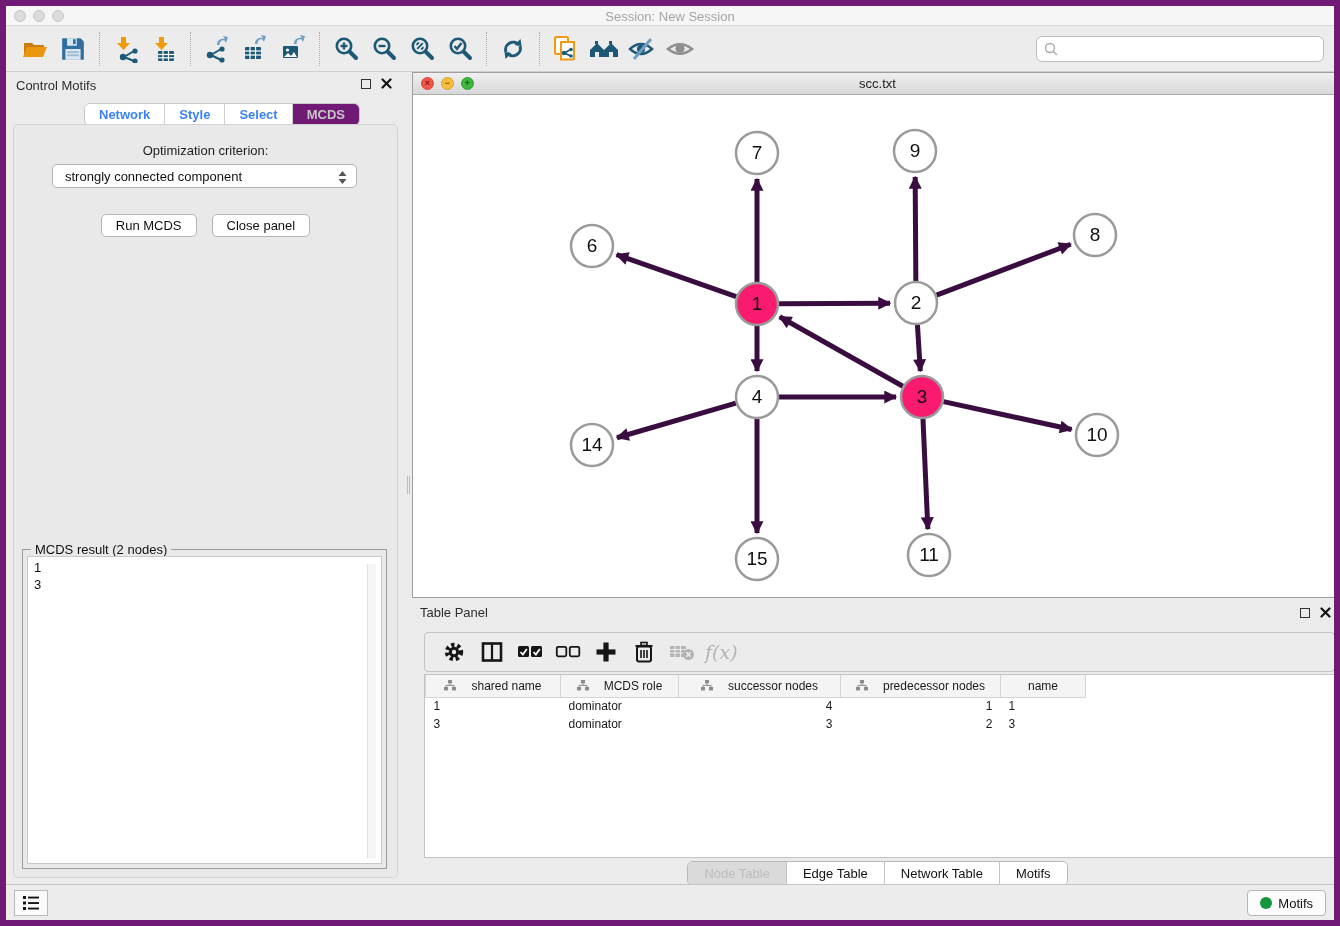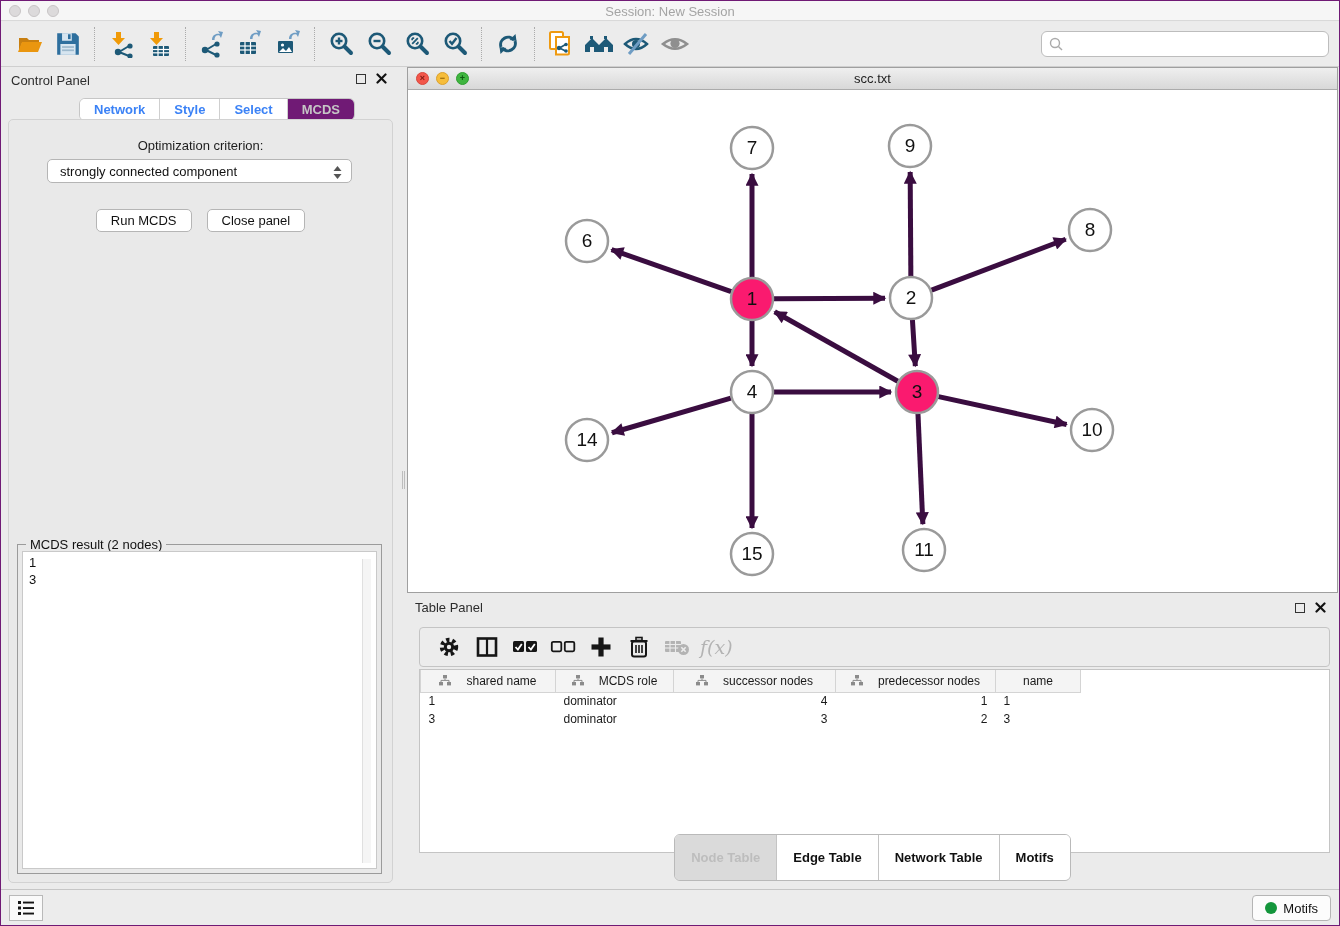--- a/index.html
+++ b/index.html
@@ -1,19 +1,19 @@
 <!DOCTYPE html>
 <html><head>
 <meta charset="utf-8">
 <style>
   * { margin:0; padding:0; box-sizing:border-box; }
   html,body { width:1340px; height:926px; font-family:"Liberation Sans", sans-serif; }
   #app {
     position:relative; width:1340px; height:926px;
-    background:#ebebeb; border:1px solid #701a75; overflow:hidden;
+    background:#ebebeb; border:6px solid #701a75; overflow:hidden;
   }
   
   #titlebar { position:absolute; left:0; top:0; right:0; height:20px; background:#f6f6f6; border-bottom:1px solid #d9d9d9; }
   .tl-dots { position:absolute; left:8px; top:4px; display:flex; gap:7px; }
   .tl-dot { width:12px; height:12px; border-radius:50%; background:#dcdadb; border:1px solid #c8c5c6; }
   #win-title { position:absolute; left:0; right:0; top:3px; text-align:center; font-size:13px; color:#a4a4a4; }
   
   #toolbar { position:absolute; left:0; top:21px; right:0; height:45px; background:#ececec; border-bottom:1px solid #cfcfcf; display:flex; align-items:center; padding:0 10px; }
   .tb-btn { width:34px; height:34px; display:flex; align-items:center; justify-content:center; margin:0 2px; cursor:pointer; }
   .tb-sep { width:1px; height:34px; margin:0 7px; border-left:1px dotted #ababab; }
@@ -54,21 +54,21 @@
   #fx-label { font-family:"DejaVu Serif","Liberation Serif",serif; font-style:italic; font-size:19px; color:#b3b3b3; }
   #tp-table-wrap { position:absolute; left:12px; right:8px; top:74px; bottom:36px; background:#fff; border:1px solid #c4c4c4; overflow:hidden; }
   table.datatable { border-collapse:collapse; font-size:12px; }
   table.datatable th { background:#f4f4f4; border:1px solid #d4d4d4; border-top:none; font-weight:normal; color:#1a1a1a; height:22px; padding:0 6px; }
   table.datatable th .th-inner { display:flex; align-items:center; justify-content:center; gap:15px; }
   table.datatable td { color:#1a1a1a; height:18px; padding:0 8px; }
   td.num { text-align:right; padding-right:18px; }
   
   #tp-tabs { position:absolute; left:0; right:0; bottom:8px; display:flex; justify-content:center; }
   .tp-tab-group { display:flex; border:1px solid #b9b9b9; border-radius:6px; overflow:hidden; }
-  .tp-tab { padding:15px 16px; font-size:13px; font-weight:bold; background:#fff; color:#111; border-right:1px solid #c4c4c4; cursor:pointer; }
+  .tp-tab { padding:4px 16px; font-size:13px; font-weight:normal; background:#fff; color:#111; border-right:1px solid #c4c4c4; cursor:pointer; }
   .tp-tab:last-child { border-right:none; }
   .tp-tab.active { background:#dadada; color:#bdbdbd; }
   
   #statusbar { position:absolute; left:0; right:0; bottom:0; height:36px; background:#ececec; border-top:1px solid #c6c6c6; }
   #task-btn { position:absolute; left:8px; top:5px; width:34px; height:26px; background:#fafafa; border:1px solid #b9b9b9; display:flex; align-items:center; justify-content:center; cursor:pointer; }
   #memory-btn { position:absolute; right:8px; top:5px; height:26px; background:#fcfcfc; border:1px solid #b5b5b5; border-radius:4px; display:flex; align-items:center; gap:6px; padding:0 12px; font-size:13px; color:#111; cursor:pointer; }
   #memory-dot { width:12px; height:12px; border-radius:50%; background:#14963c; }
   
   #v-splitter { position:absolute; left:400px; top:66px; width:6px; bottom:36px; cursor:col-resize; }
   #v-splitter .grip { position:absolute; top:404px; left:1px; width:3px; height:18px; border-left:1px solid #bdbdbd; border-right:1px solid #bdbdbd; }
@@ -245,21 +245,21 @@
         <svg width="16" height="16" viewBox="0 0 16 16">
             <circle cx="7" cy="7" r="4.5" fill="none" stroke="#666" stroke-width="1.4"></circle>
             <line x1="10.4" y1="10.4" x2="14" y2="14" stroke="#666" stroke-width="1.4"></line>
           </svg>
       </span>
       <input id="search-input" type="text" placeholder="" style="">
     </span>
   </div>
 
   <div id="control-panel">
-    <div id="cp-header">Control Panel</div>
+    <div id="cp-header">Control Motifs</div>
     <div class="panel-winbtns" id="cp-header-btns">
       <span class="float-icon"></span>
       <svg width="11" height="11" viewBox="0 0 11 11">
           <g stroke="#111" stroke-width="2.2" stroke-linecap="round">
             <line x1="1.5" y1="1.5" x2="9.5" y2="9.5"></line>
             <line x1="9.5" y1="1.5" x2="1.5" y2="9.5"></line>
           </g>
         </svg>
     </div>
     <div id="cp-tabs">

